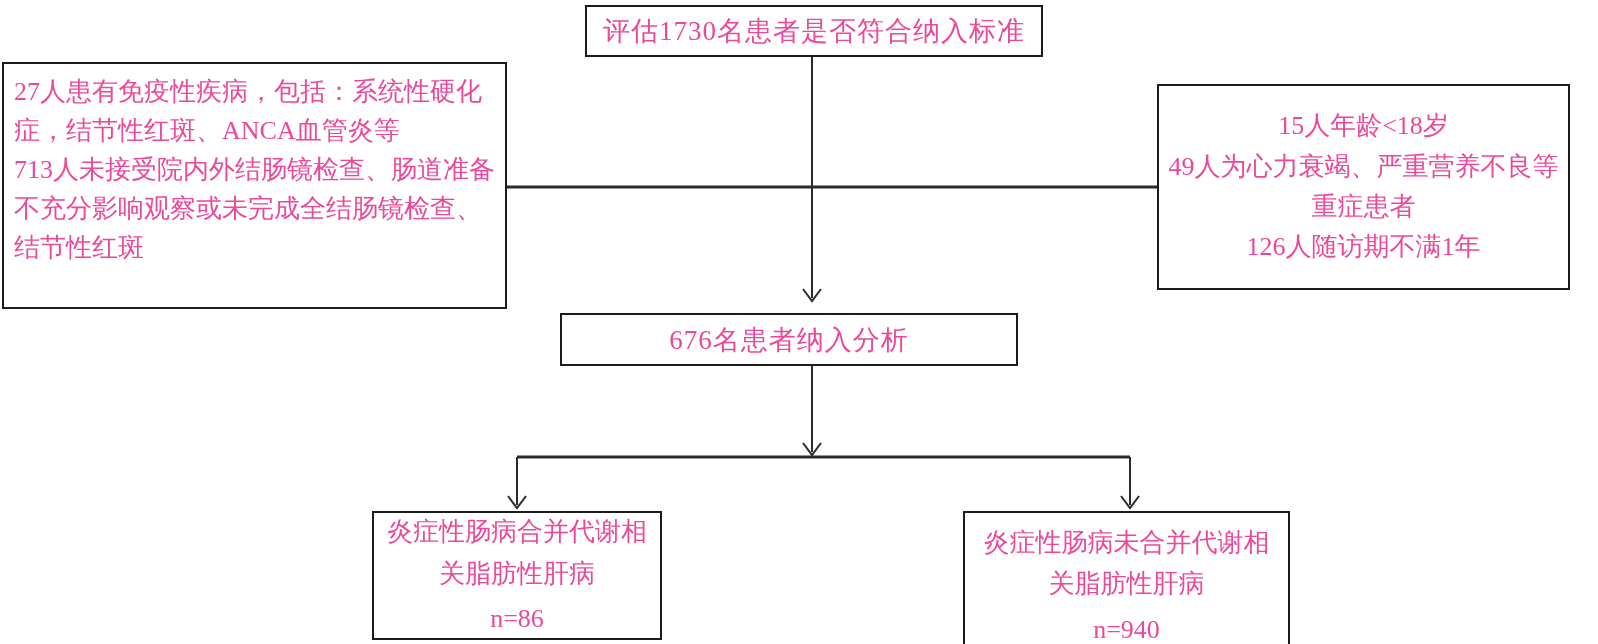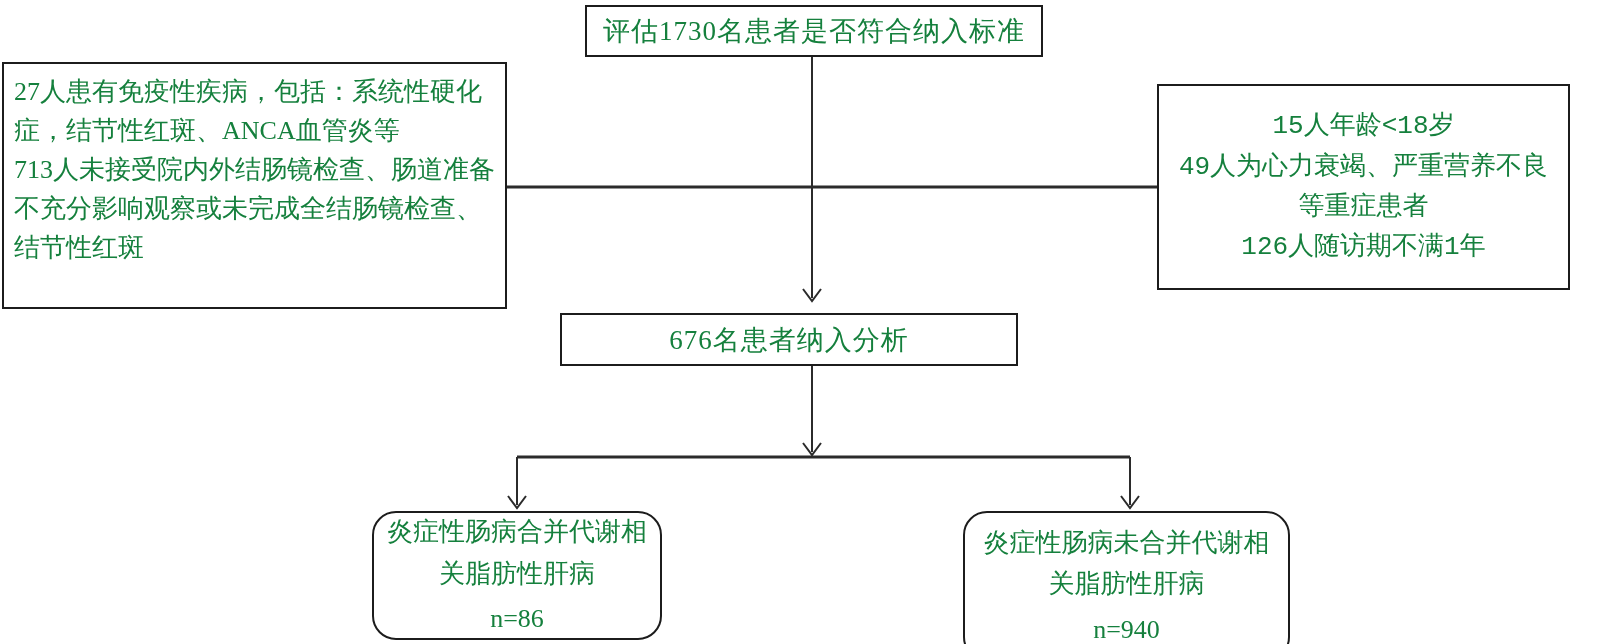--- a/index.html
+++ b/index.html
@@ -6,21 +6,21 @@
     margin: 0;
     padding: 0;
     background: #ffffff;
   }
   .stage {
     position: relative;
     width: 1598px;
     height: 644px;
     background: #ffffff;
     font-family: "Liberation Serif", "DejaVu Serif", serif;
-    color: #15803d;
+    color: #ec4899;
     overflow: hidden;
   }
   svg.connectors {
     position: absolute;
     left: 0;
     top: 0;
     width: 1598px;
     height: 644px;
   }
   .box {
@@ -48,21 +48,20 @@
   }
   .right-box {
     font-size: 26px;
     line-height: 1.55;
     padding: 4px 8px;
   }
   .outcome-box {
     font-size: 26px;
     line-height: 1.6;
     padding: 4px 8px;
-    border-radius: 24px;
   }
   .outcome-box .count-line {
     margin-top: 4px;
   }
 </style>
 </head>
 <body>
 
 <div class="stage">
 
@@ -87,21 +86,21 @@
 
   <div class="box center top-box" style="left:585px; top:5px; width:458px; height:52px;">
     <span>评估1730名患者是否符合纳入标准</span>
   </div>
 
   <div class="box left-box" style="left:2px; top:62px; width:505px; height:247px;">
     <div>27人患有免疫性疾病，包括：系统性硬化症，结节性红斑、ANCA血管炎等</div>
     <div>713人未接受院内外结肠镜检查、肠道准备不充分影响观察或未完成全结肠镜检查、结节性红斑</div>
   </div>
 
-  <div class="box center right-box" style="left:1157px; top:84px; width:413px; height:206px;font-family:Liberation Mono, monospace;">
+  <div class="box center right-box" style="left:1157px; top:84px; width:413px; height:206px;">
     <div>15人年龄&lt;18岁</div>
     <div>49人为心力衰竭、严重营养不良等重症患者</div>
     <div>126人随访期不满1年</div>
   </div>
 
   <div class="box center mid-box" style="left:560px; top:313px; width:458px; height:53px;">
     <span>676名患者纳入分析</span>
   </div>
 
   <div class="box center outcome-box" style="left:372px; top:511px; width:290px; height:129px;">

